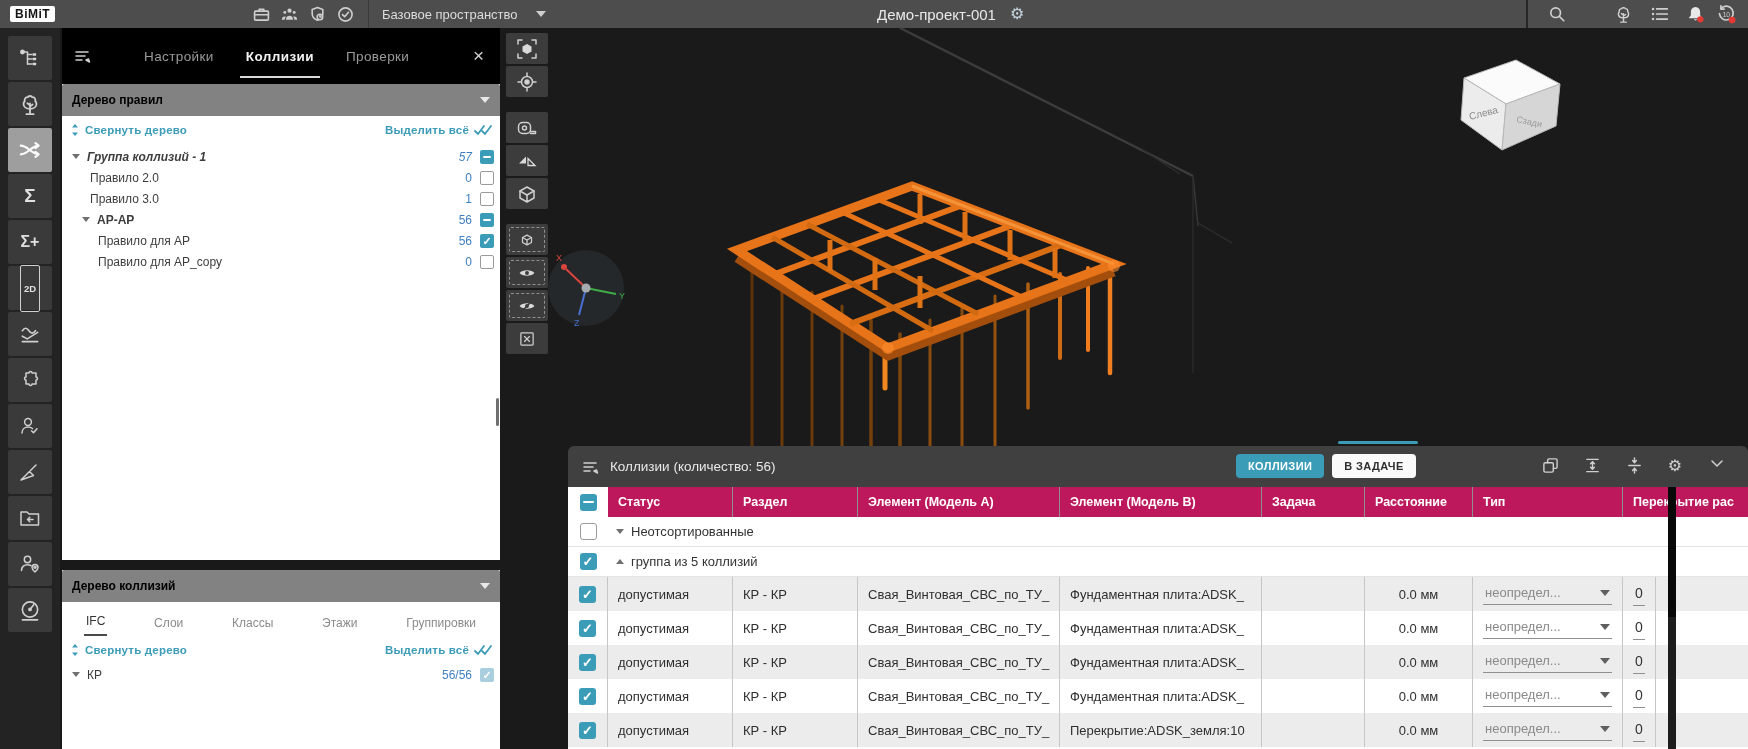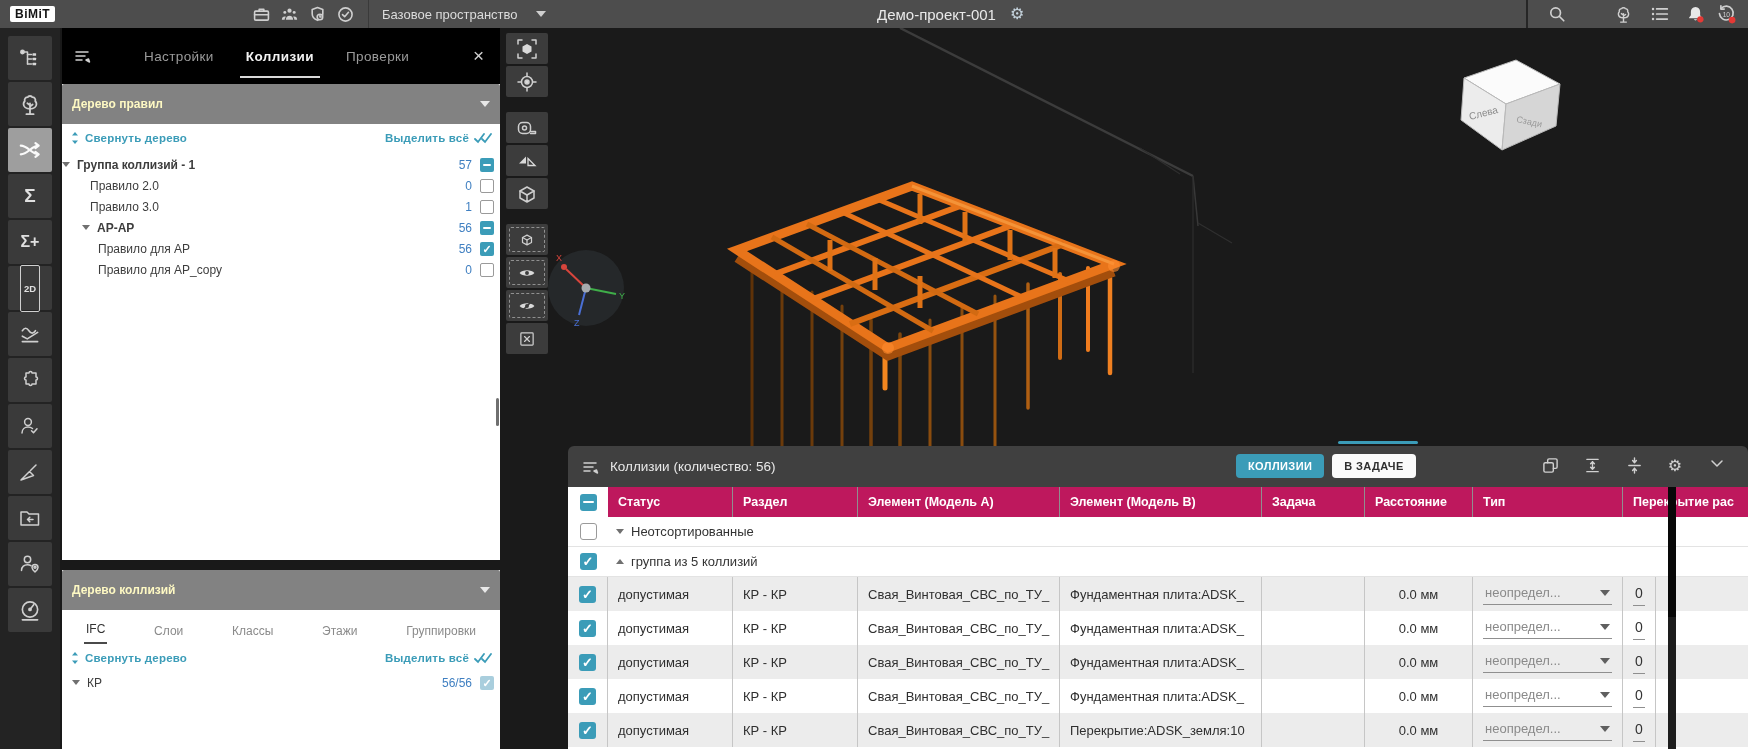--- a/index.html
+++ b/index.html
@@ -29,21 +29,21 @@
 
   
   .lpanel { position:absolute; left:62px; top:28px; width:438px; height:721px; }
   .tabbar { position:absolute; left:0; top:0; width:438px; height:56px; background:#000000; display:flex; align-items:center; }
   .tab { font-size:13.5px; letter-spacing:.4px; color:#9b9b9b; position:relative; padding:18px 0; cursor:default; }
   .tab.active { color:#f2f2f2; font-weight:bold; }
   .tab.active::after { content:""; position:absolute; left:-6px; right:-6px; bottom:4px; height:2px; background:#d9d9d9; }
   .close-x { margin-left:auto; font-size:19px; color:#d0d0d0; padding-right:16px; }
 
   .whitebox { position:absolute; left:0; width:438px; background:#ffffff; }
-  .sec-bar { height:40px; background:#828282; color:#fef9c3; display:flex; align-items:center; padding:0 10px;
+  .sec-bar { height:32px; background:#828282; color:#000000; display:flex; align-items:center; padding:0 10px;
              font-size:12px; font-weight:bold; border-radius:2px 2px 0 0;gap:30px; }
   .sec-caret { margin-left:auto; width:0; height:0; border-left:5px solid transparent; border-right:5px solid transparent; border-top:6px solid #e8e8e8; }
   .links-row { height:28px; display:flex; align-items:center; padding:0 8px; }
   .tlink { color:#3b9cb8; font-size:11.5px; font-weight:bold; letter-spacing:.2px; display:flex; align-items:center; gap:5px; }
   .tlink.right { margin-left:auto; }
   .tree-row { height:21px; display:flex; align-items:center; font-size:12px; color:#3d3d3d; padding-right:6px; }
   .tree-row .lbl { white-space:nowrap; }
   .tree-row .lbl.b { font-weight:bold; }
   .exp { width:0; height:0; border-left:4px solid transparent; border-right:4px solid transparent; border-top:5px solid #707070; margin-right:7px; flex:none; }
   .exp.up { border-top:none; border-bottom:5px solid #707070; }
@@ -326,21 +326,21 @@
       </span>
       <span class="tlink right">
         <span>Выделить всё</span>
         <svg width="18" height="11" viewBox="0 0 18 11" fill="none" stroke="#3b9cb8" stroke-width="1.8" stroke-linecap="round">
             <path d="M1 6l3 3L10 1"></path>
             <path d="M8 6l3 3L17 1"></path>
           </svg>
       </span>
     </div>
     <div style="padding-top:2px;">
-      <div class="tree-row" style="">
+      <div class="tree-row" style="padding-left:10px;font-style:italic;">
         <span class="exp"></span>
         <span class="lbl b">Группа коллизий - 1</span>
         <span class="count">57</span>
         <span class="cb i"></span>
       </div>
       <div class="tree-row" style="padding-left:28px;">
         <span class="lbl">Правило 2.0</span>
         <span class="count">0</span>
         <span class="cb u"></span>
       </div>

